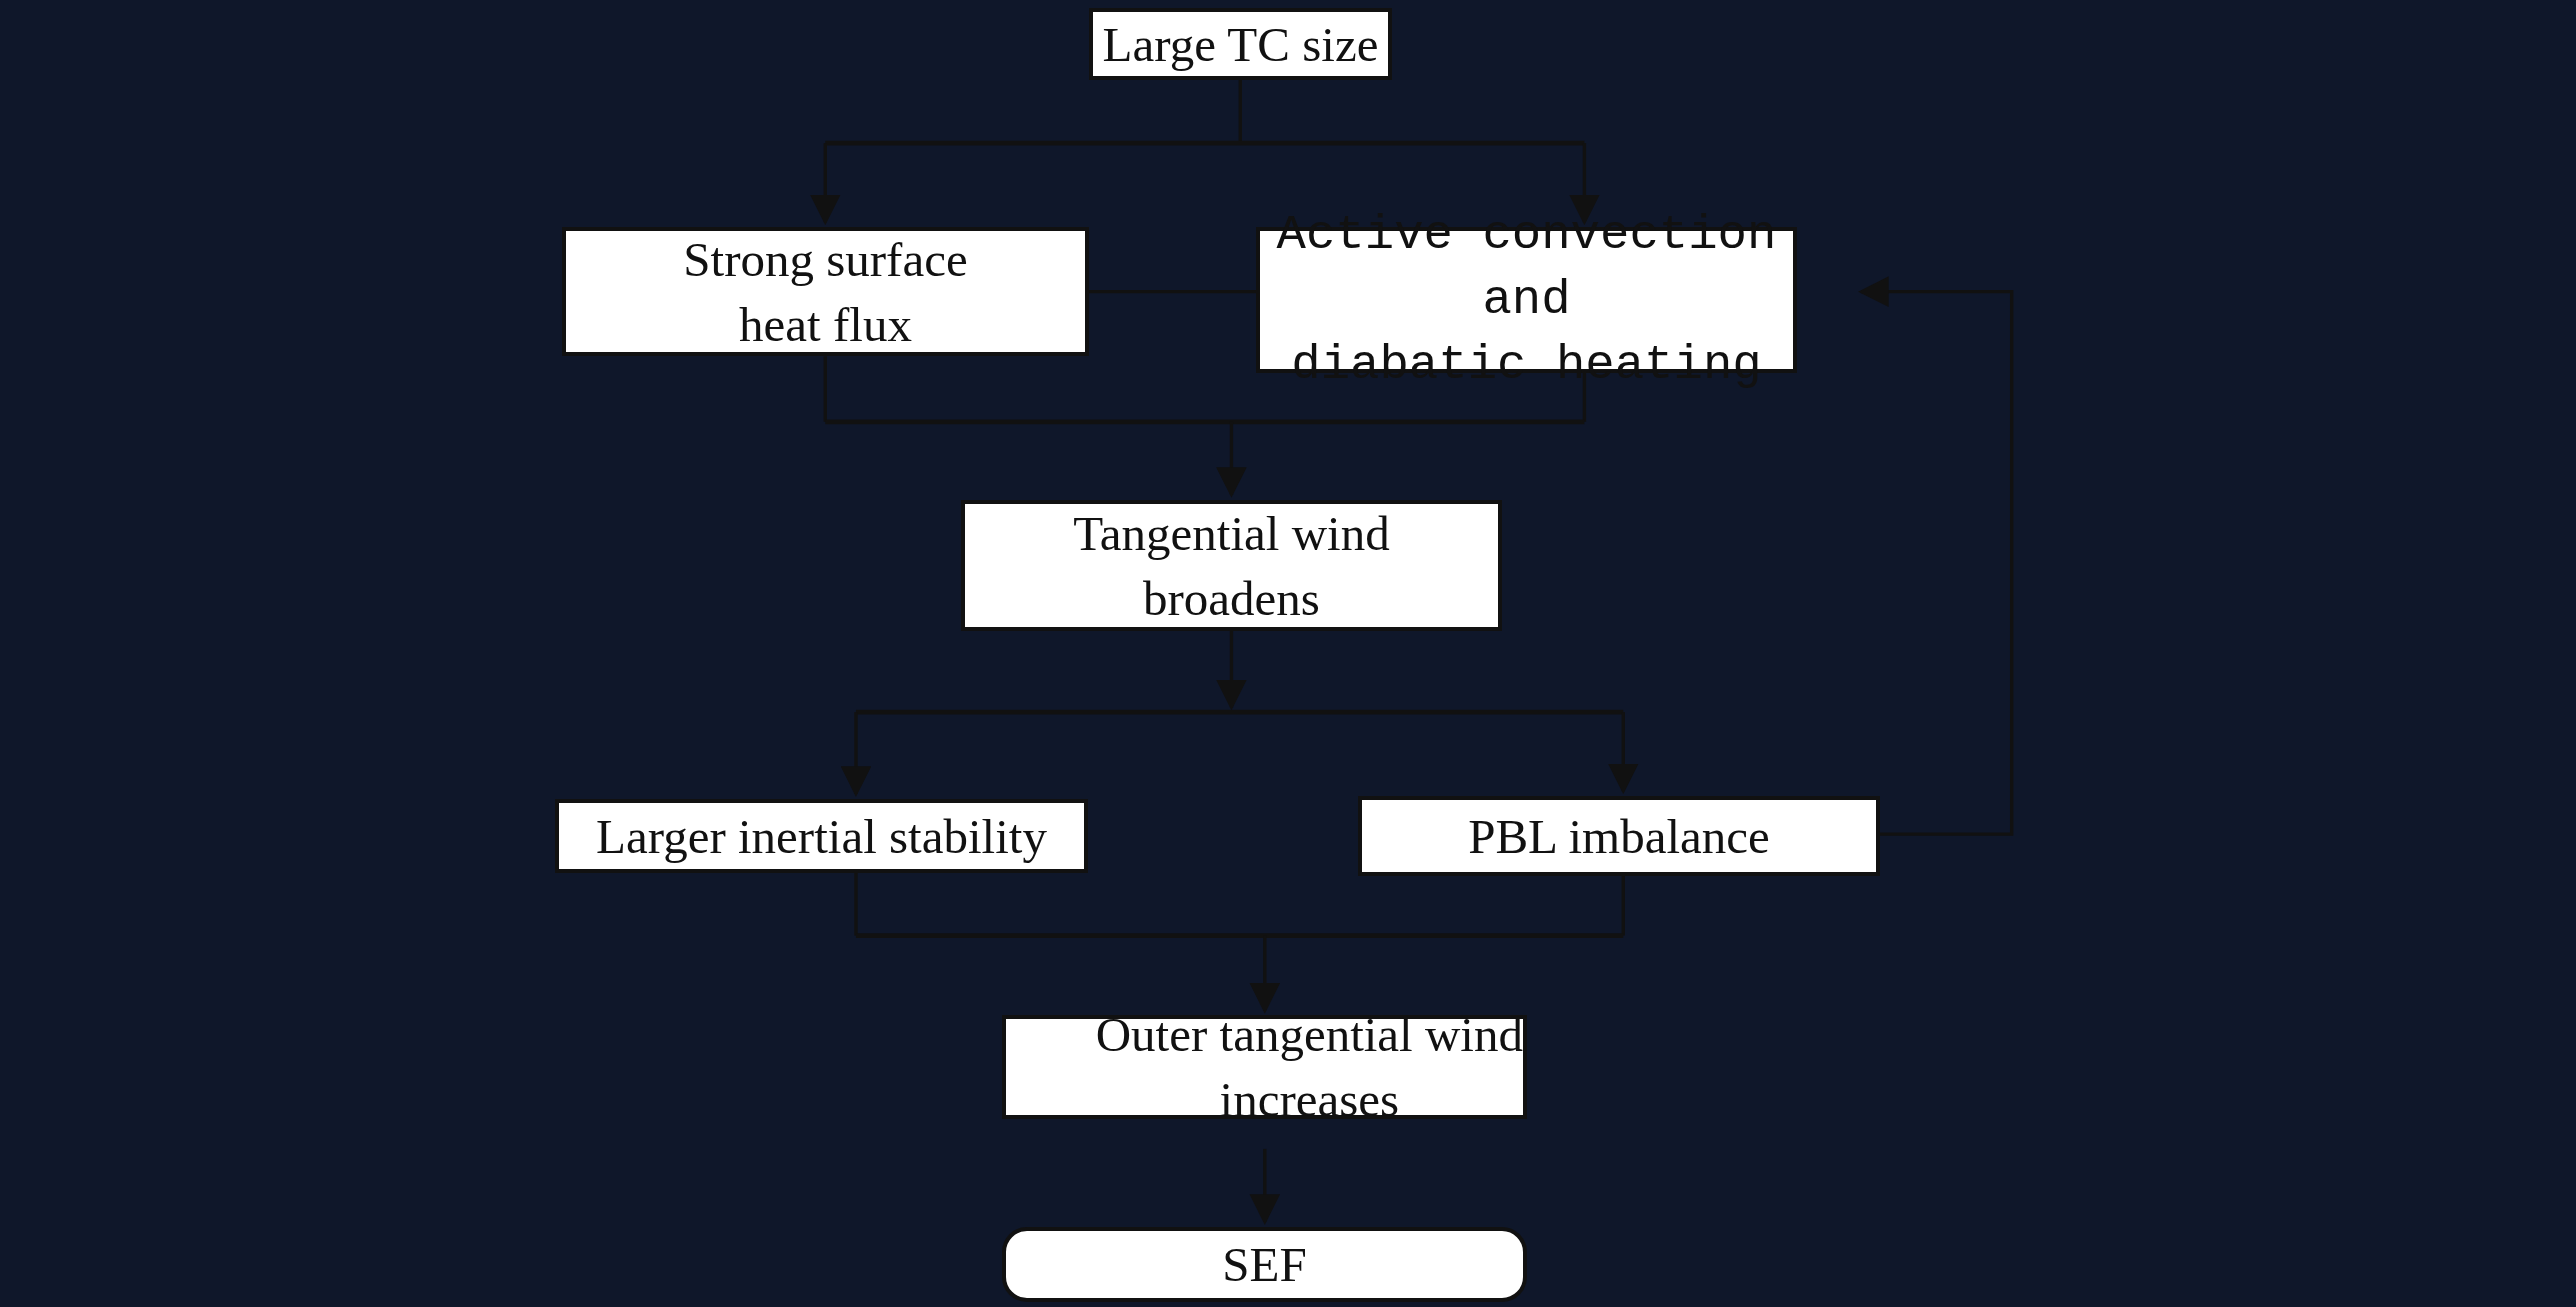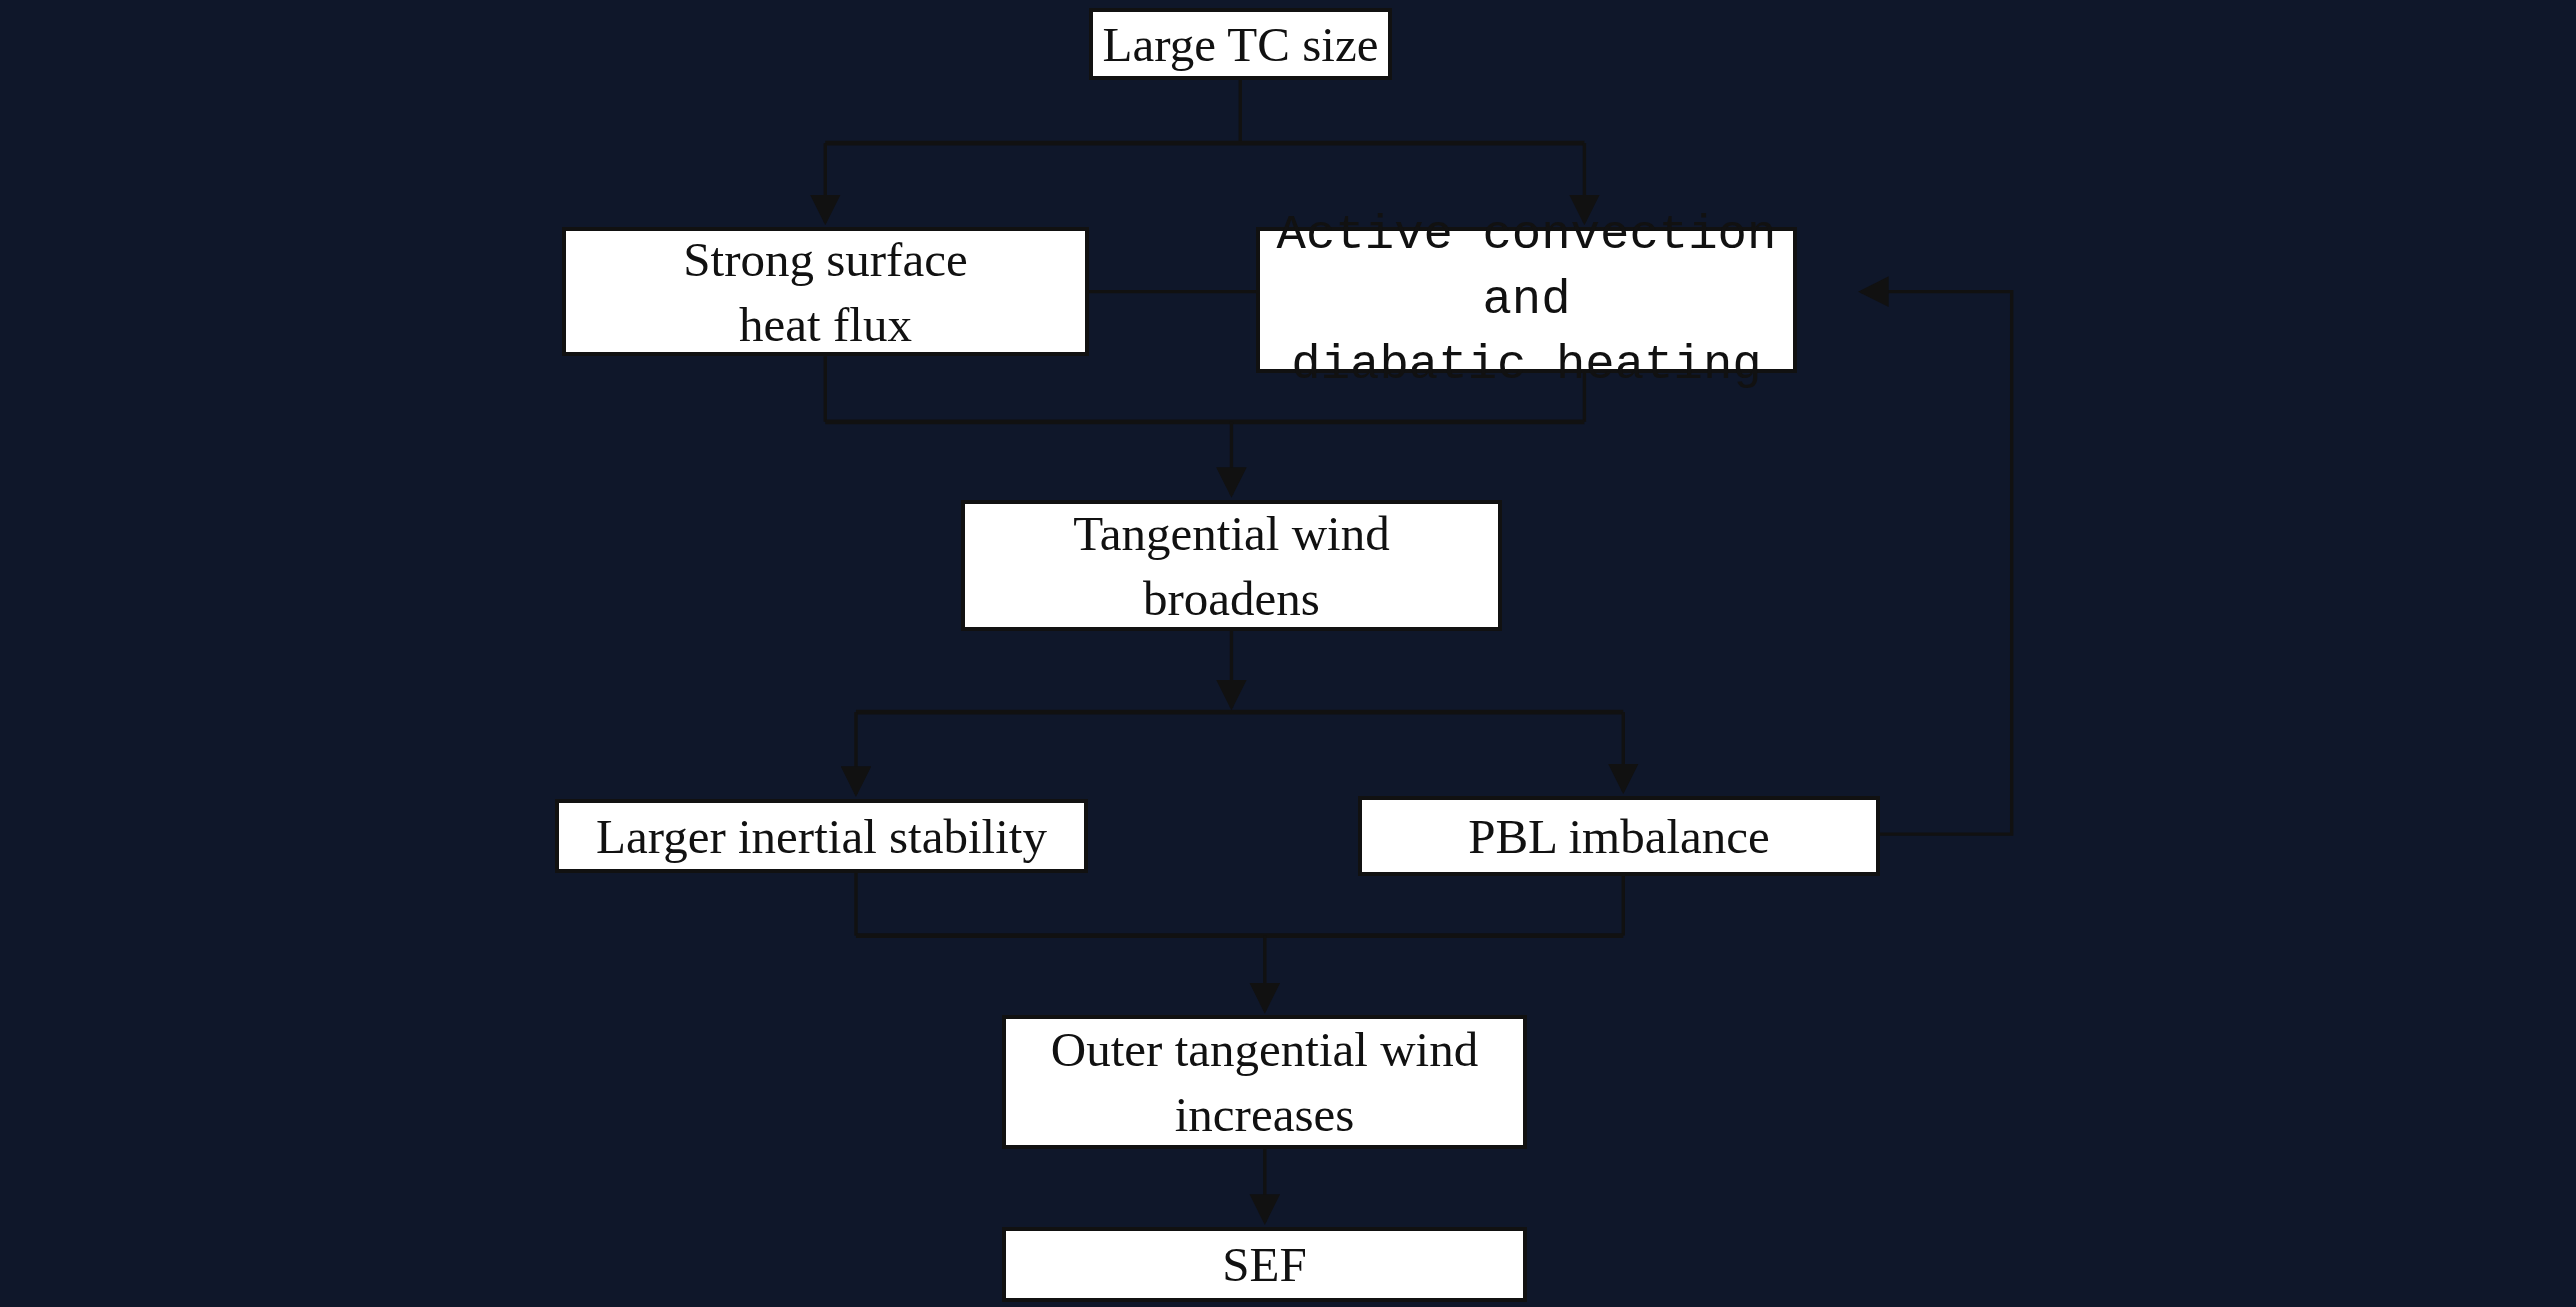--- a/index.html
+++ b/index.html
@@ -34,22 +34,22 @@
     line-height: 65px;
     white-space: pre-line;
   }
   
   .n-large-tc      { left: 1089px; top: 8.2px;   width: 303px; height: 72px; }
   .n-surface-flux  { left: 562px;  top: 227px;  width: 527px; height: 129px; }
   .n-convection    { left: 1256px; top: 227px;  width: 541px; height: 146px; font-family: Liberation Mono, monospace; }
   .n-tangential    { left: 961px; top: 500px;  width: 541px; height: 131px; text-align: center; }
   .n-inertial      { left: 555px;  top: 799px; width: 533px; height: 74px; }
   .n-pbl           { left: 1358px; top: 796px; width: 522px; height: 80px; }
-  .n-outer-wind    { left: 1002px; top: 1015px; width: 525px; height: 134px; }
-  .n-sef           { left: 1002px; top: 1227px; width: 525px; height: 75px; }
+  .n-outer-wind    { left: 1002px; top: 1015px; width: 525px; height: 104px; justify-content: flex-end; }
+  .n-sef           { left: 1002px; top: 1227px; width: 525px; height: 75px; border-radius: 25px; }
 
   .wire  { stroke: #111111; stroke-width: 5; fill: none; }
   .trunk { stroke-width: 7; }
 </style>
 </head>
 <body>
 
 <div id="canvas">
 
   <svg id="wires" viewBox="0 0 3780 1918" xmlns="http://www.w3.org/2000/svg">

